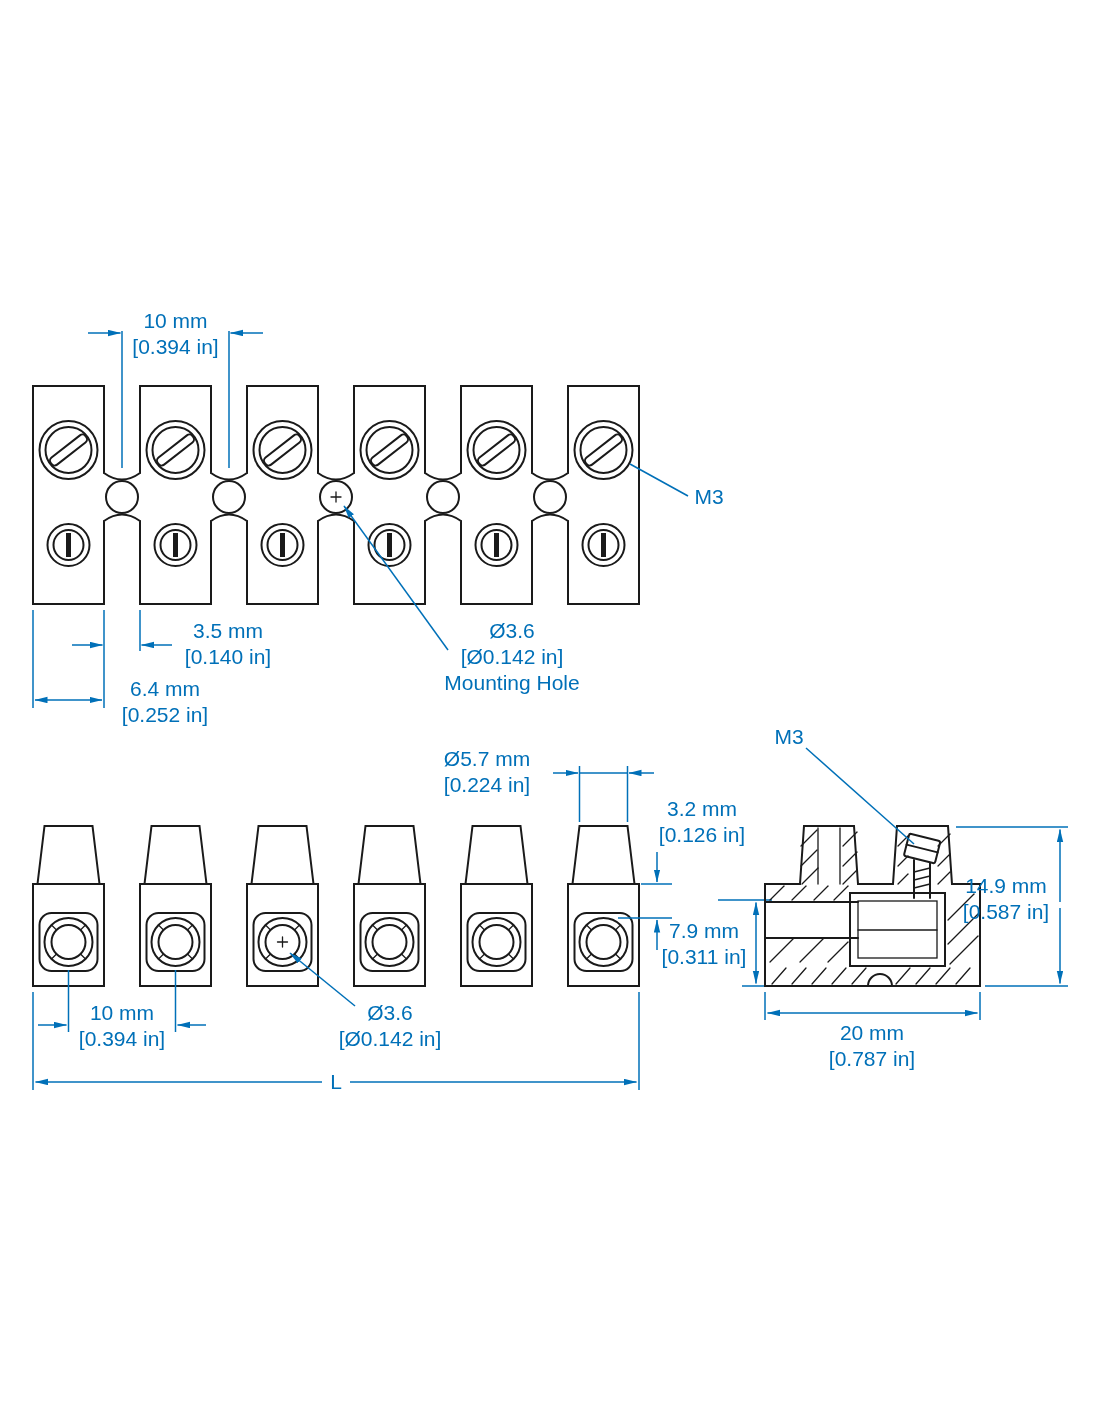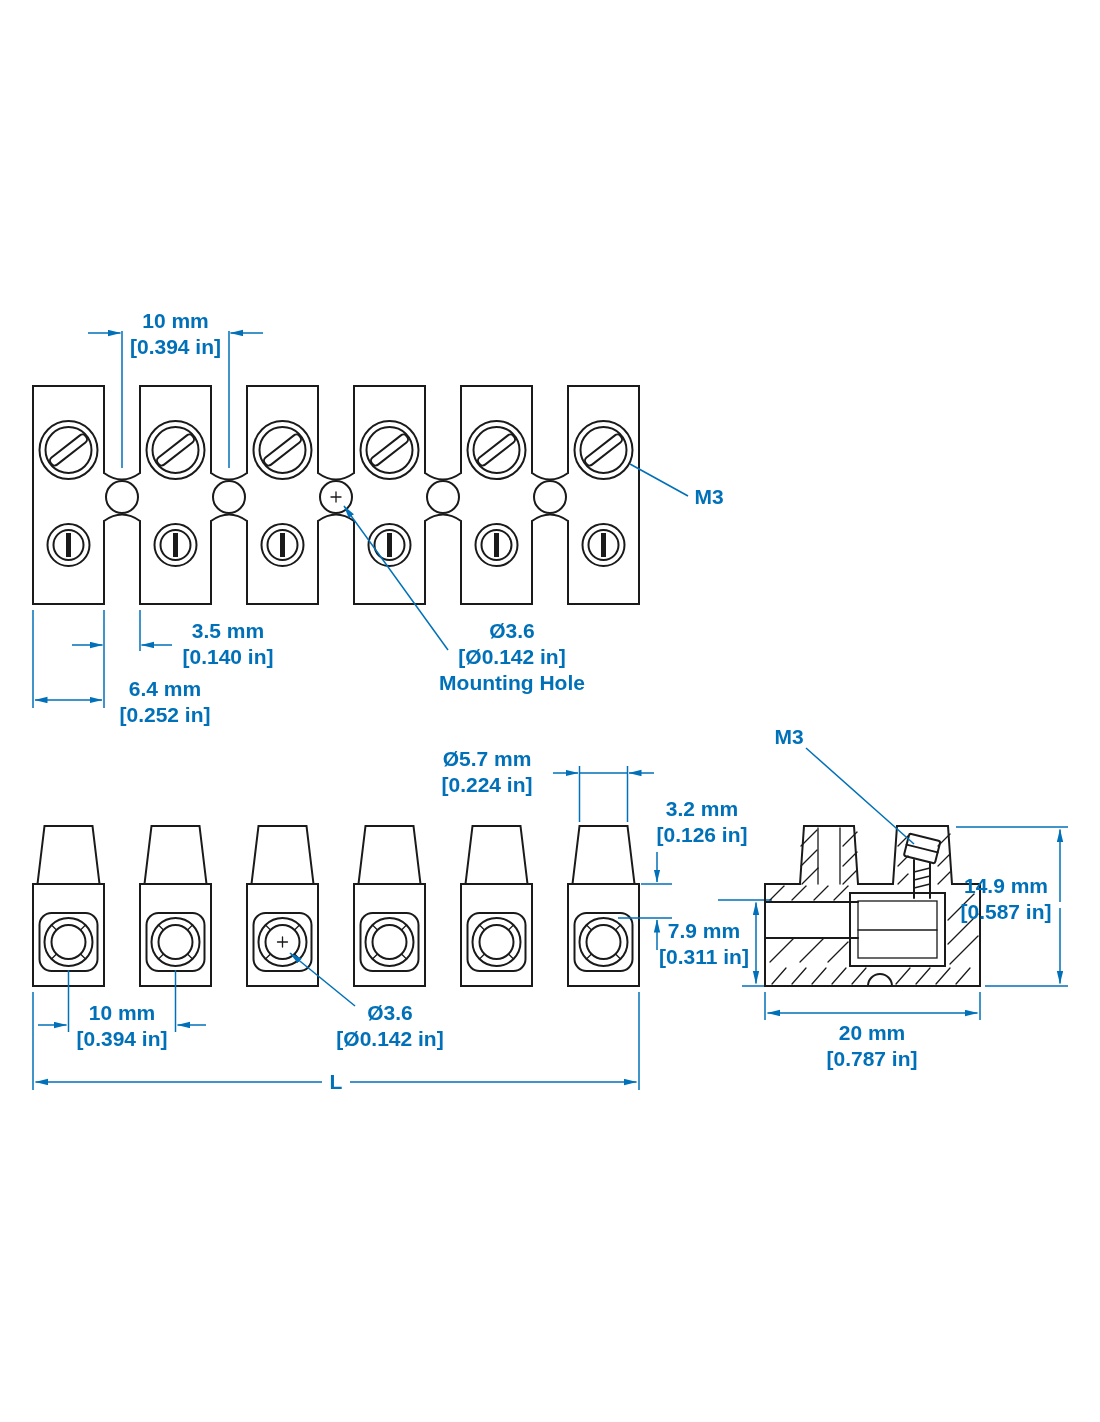--- a/index.html
+++ b/index.html
@@ -1,21 +1,21 @@
 <!DOCTYPE html>
 <html style="--dim: #0070b8; --line: #1a1a1a; --bg: #ffffff;"><head>
 <meta charset="utf-8">
 <style>
   :root{
     --dim:#0070b8;
     --line:#1a1a1a;
     --bg:#ffffff;
   }
   html,body{margin:0;padding:0;background:var(--bg);}
-  .page{width:1100px;height:1422px;background:var(--bg);position:relative;overflow:hidden;font-weight:bold;}
+  .page{width:1100px;height:1422px;background:var(--bg);position:relative;overflow:hidden;}
   svg{display:block;}
   
   .k{stroke:var(--line);stroke-width:2;fill:none;stroke-linecap:round;}
   .kt{stroke:var(--line);stroke-width:1.3;fill:none;stroke-linecap:round;}
   .kf{fill:var(--line);stroke:none;}
   
   .w{fill:#fff;stroke:none;}
   .wf{fill:#fff;stroke:var(--line);stroke-width:2;}
   
   .d{stroke:var(--dim);stroke-width:1.5;fill:none;}

